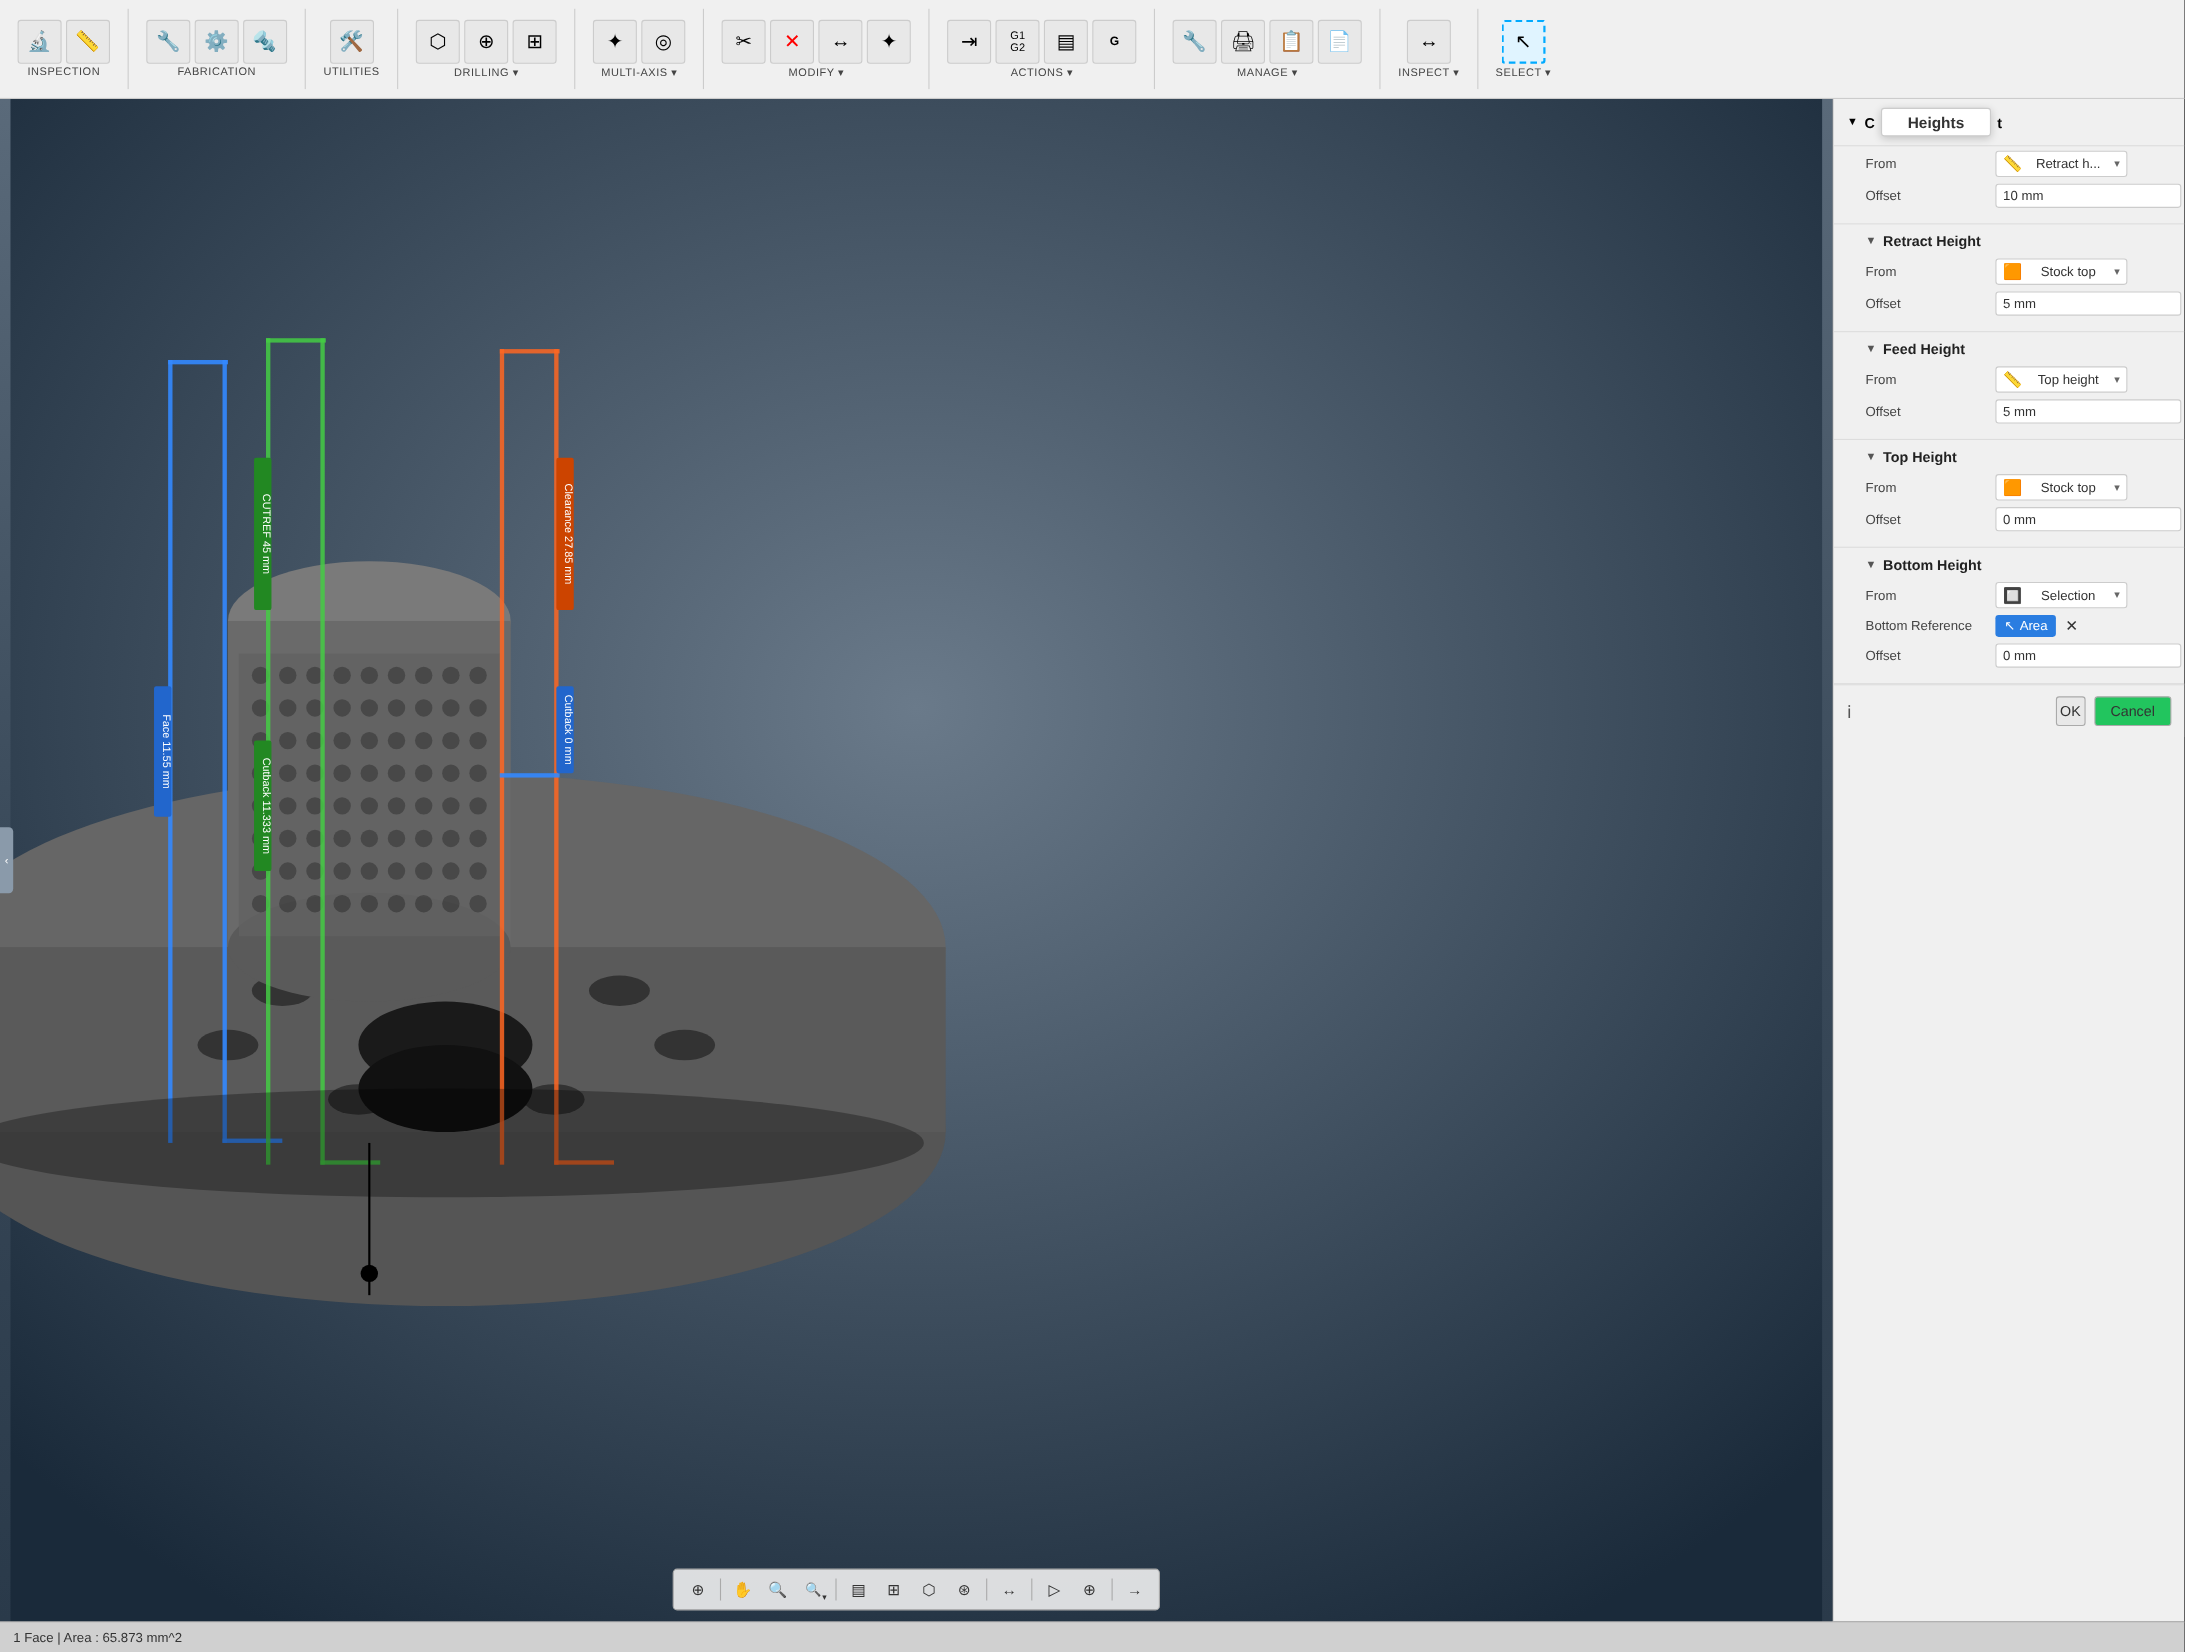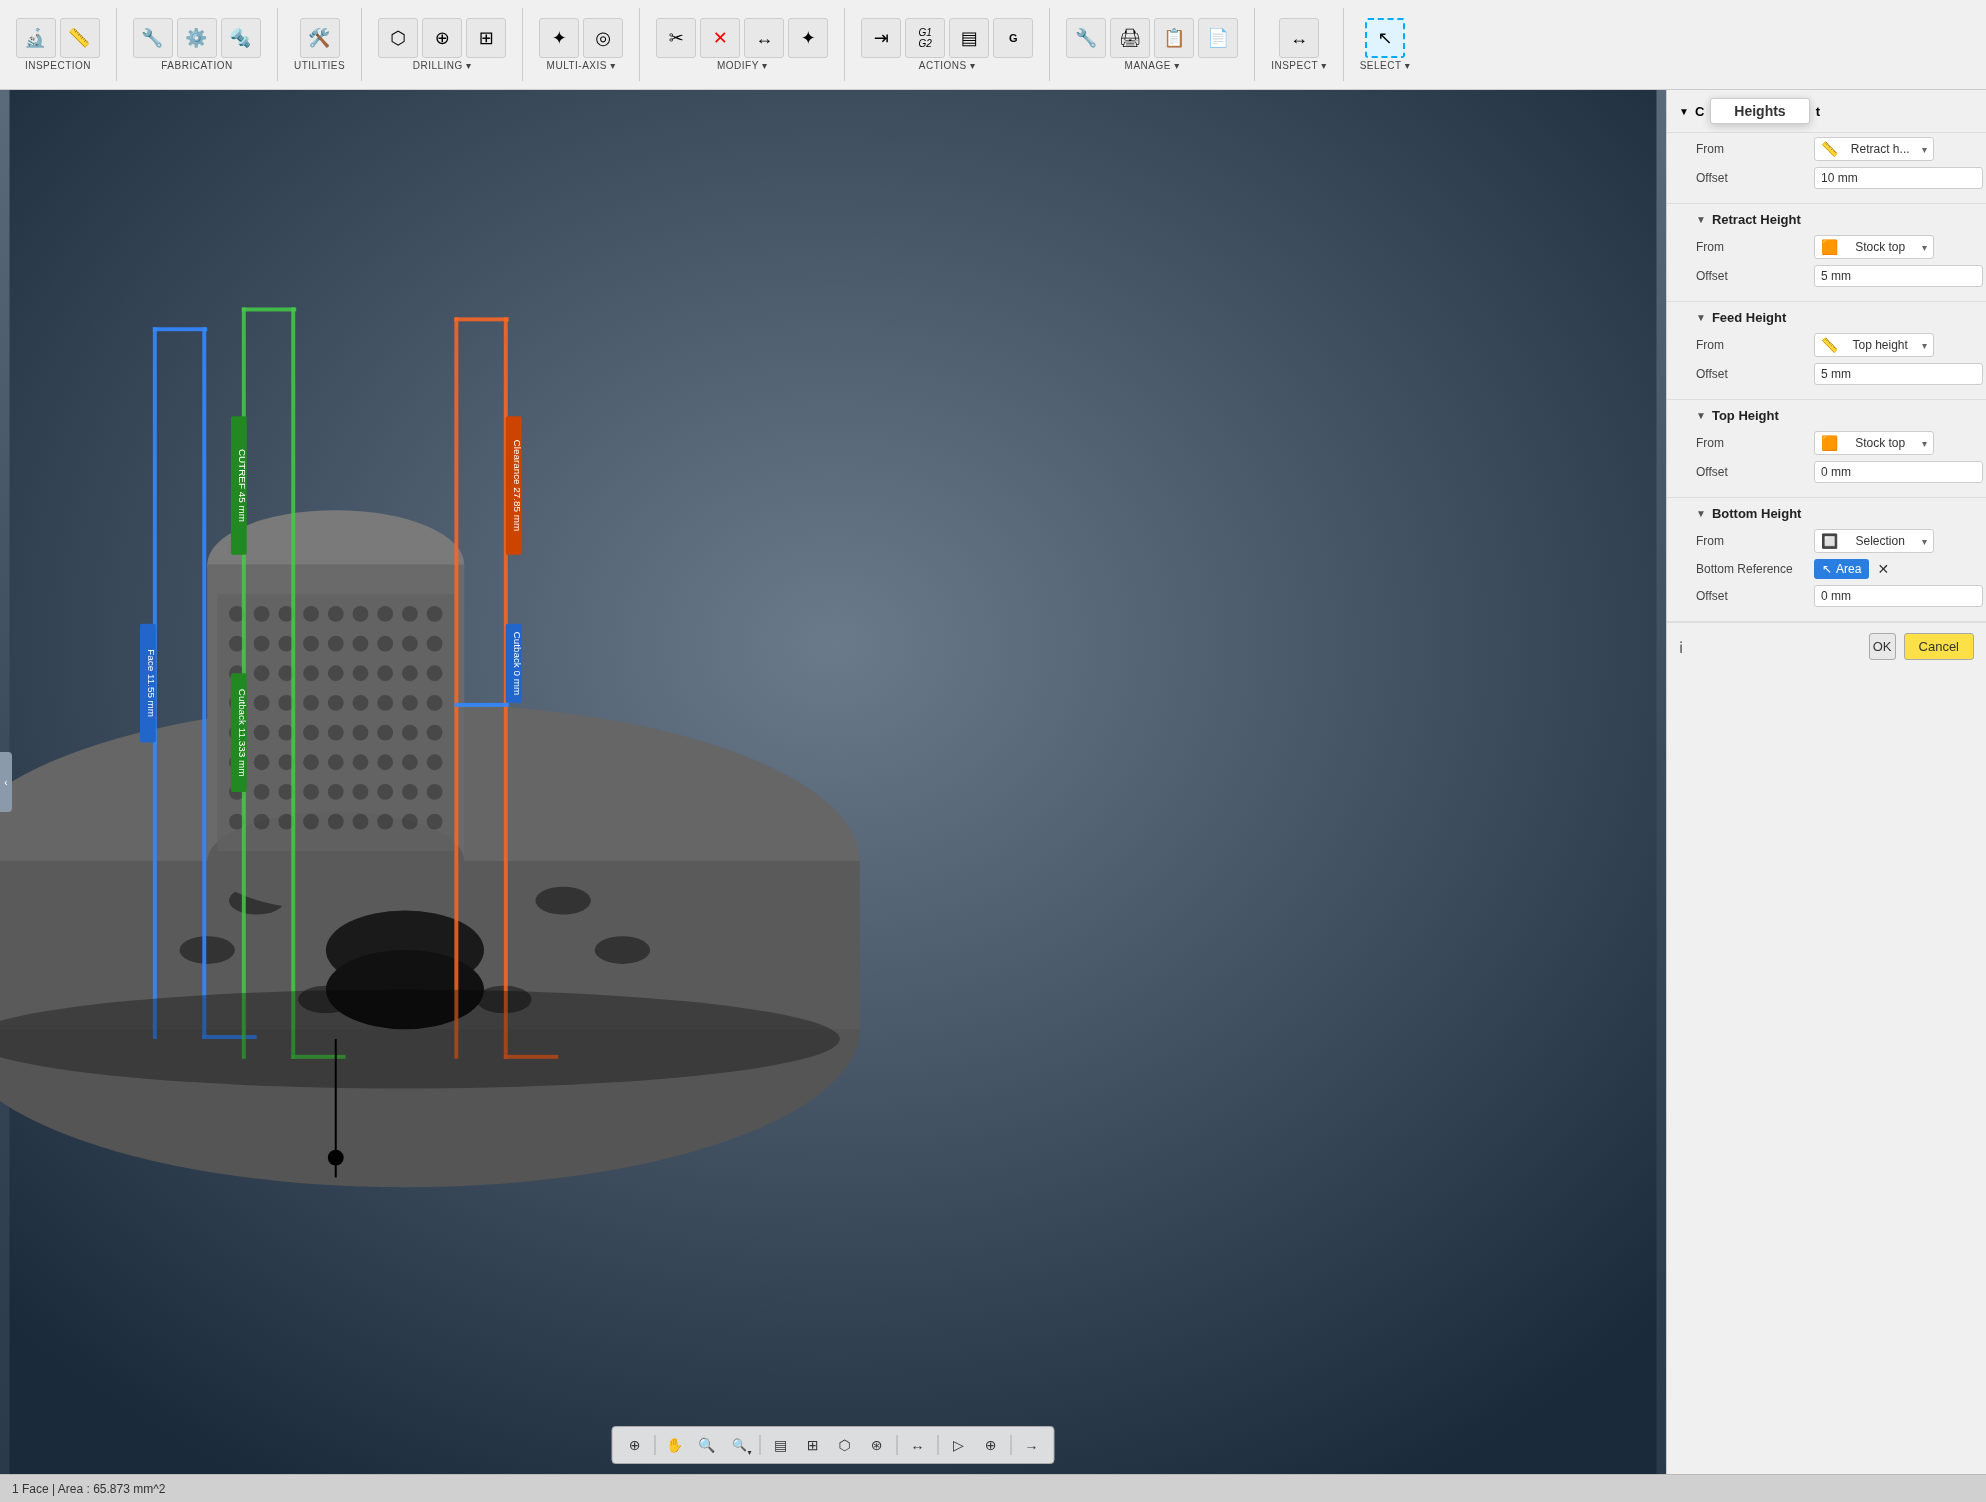--- a/index.html
+++ b/index.html
@@ -289,21 +289,21 @@
     .btn-ok {
       background: #e8e8e8;
       border: 1px solid #aaa;
       border-radius: 3px;
       padding: 5px 3px;
       font-size: 13px;
       cursor: pointer;
       color: #333;
     }
     .btn-cancel {
-      background: #fde047;
+      background: #22c55e;
       border: 1px solid #aaa;
       border-radius: 3px;
       padding: 5px 14px;
       font-size: 13px;
       cursor: pointer;
       color: #333;
     }
 
     
     .clearance-section {
@@ -399,21 +399,21 @@
       <div class="tb-icon">↔</div>
       <div class="tb-icon">✦</div>
     </div>
     <div class="toolbar-group-label">MODIFY ▾</div>
   </div>
   <div class="tb-sep"></div>
 
   <div class="toolbar-group">
     <div class="toolbar-icons">
       <div class="tb-icon">⇥</div>
-      <div class="tb-icon" style="font-size:10px;font-style:italic;">G1<br>G2</div>
+      <div class="tb-icon" style="font-size:10px;">G1<br>G2</div>
       <div class="tb-icon">▤</div>
       <div class="tb-icon" style="font-size:11px;font-weight:bold;">G</div>
     </div>
     <div class="toolbar-group-label">ACTIONS ▾</div>
   </div>
   <div class="tb-sep"></div>
 
   <div class="toolbar-group">
     <div class="toolbar-icons">
       <div class="tb-icon">🔧</div>

